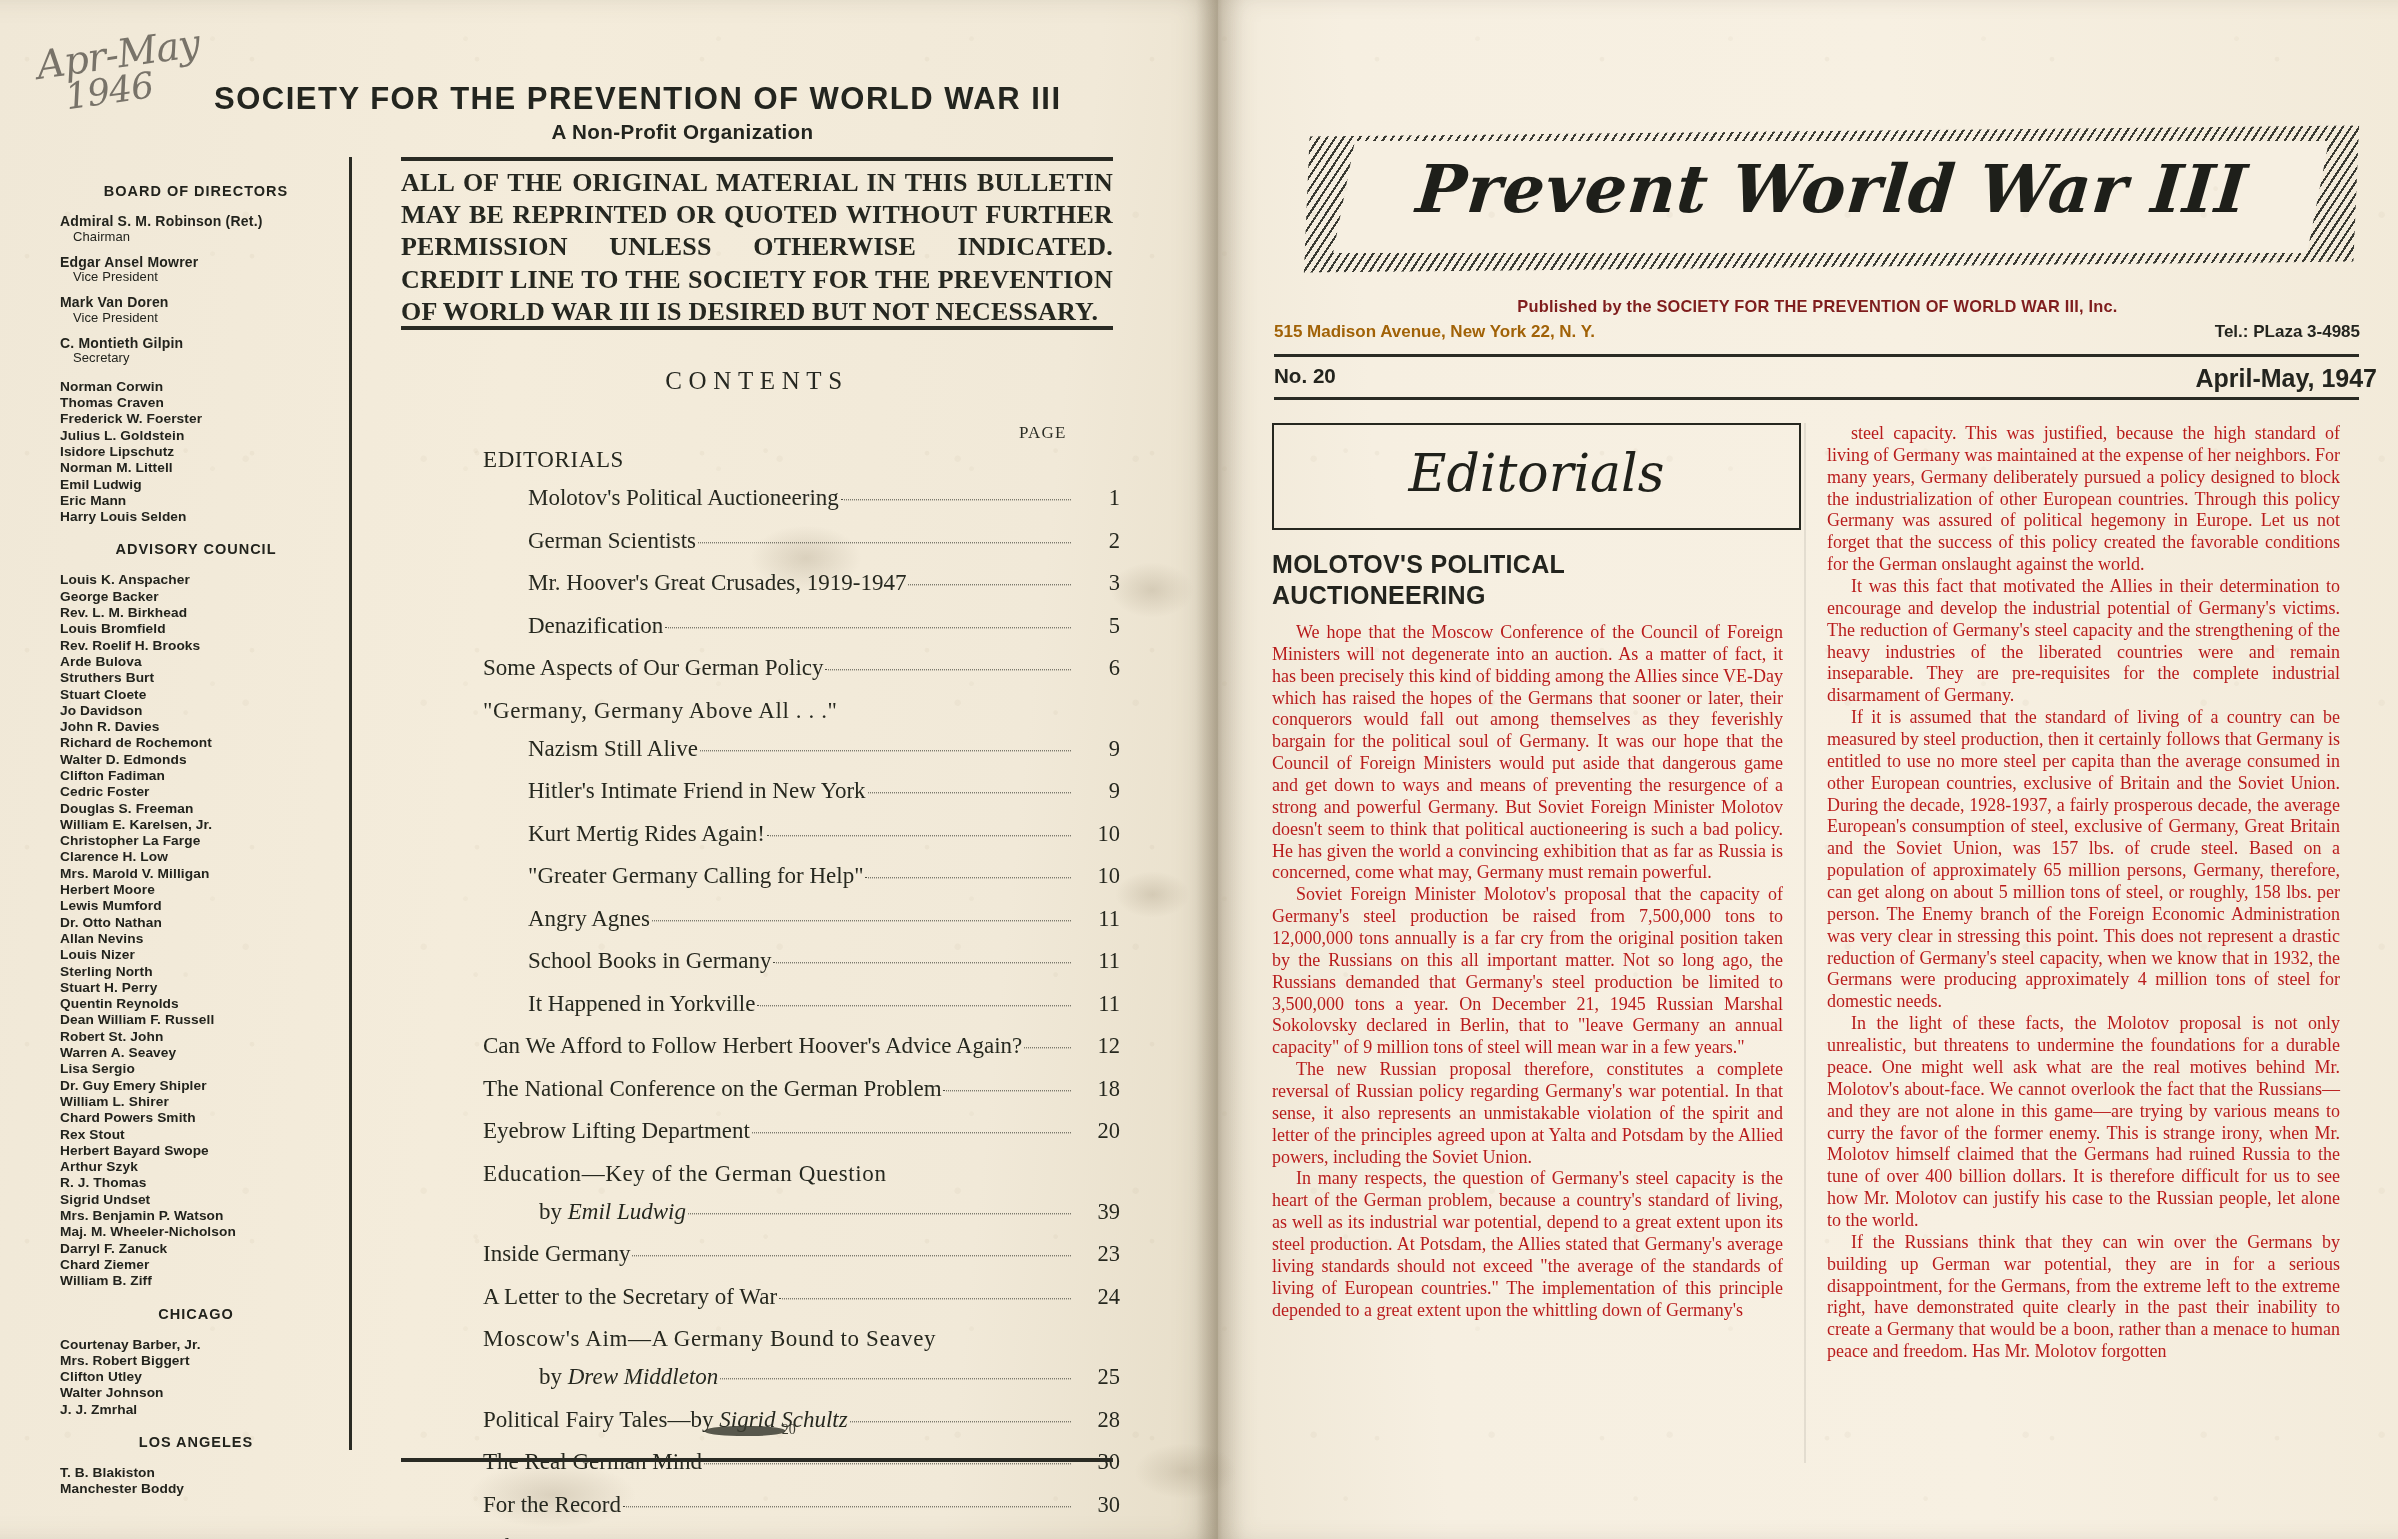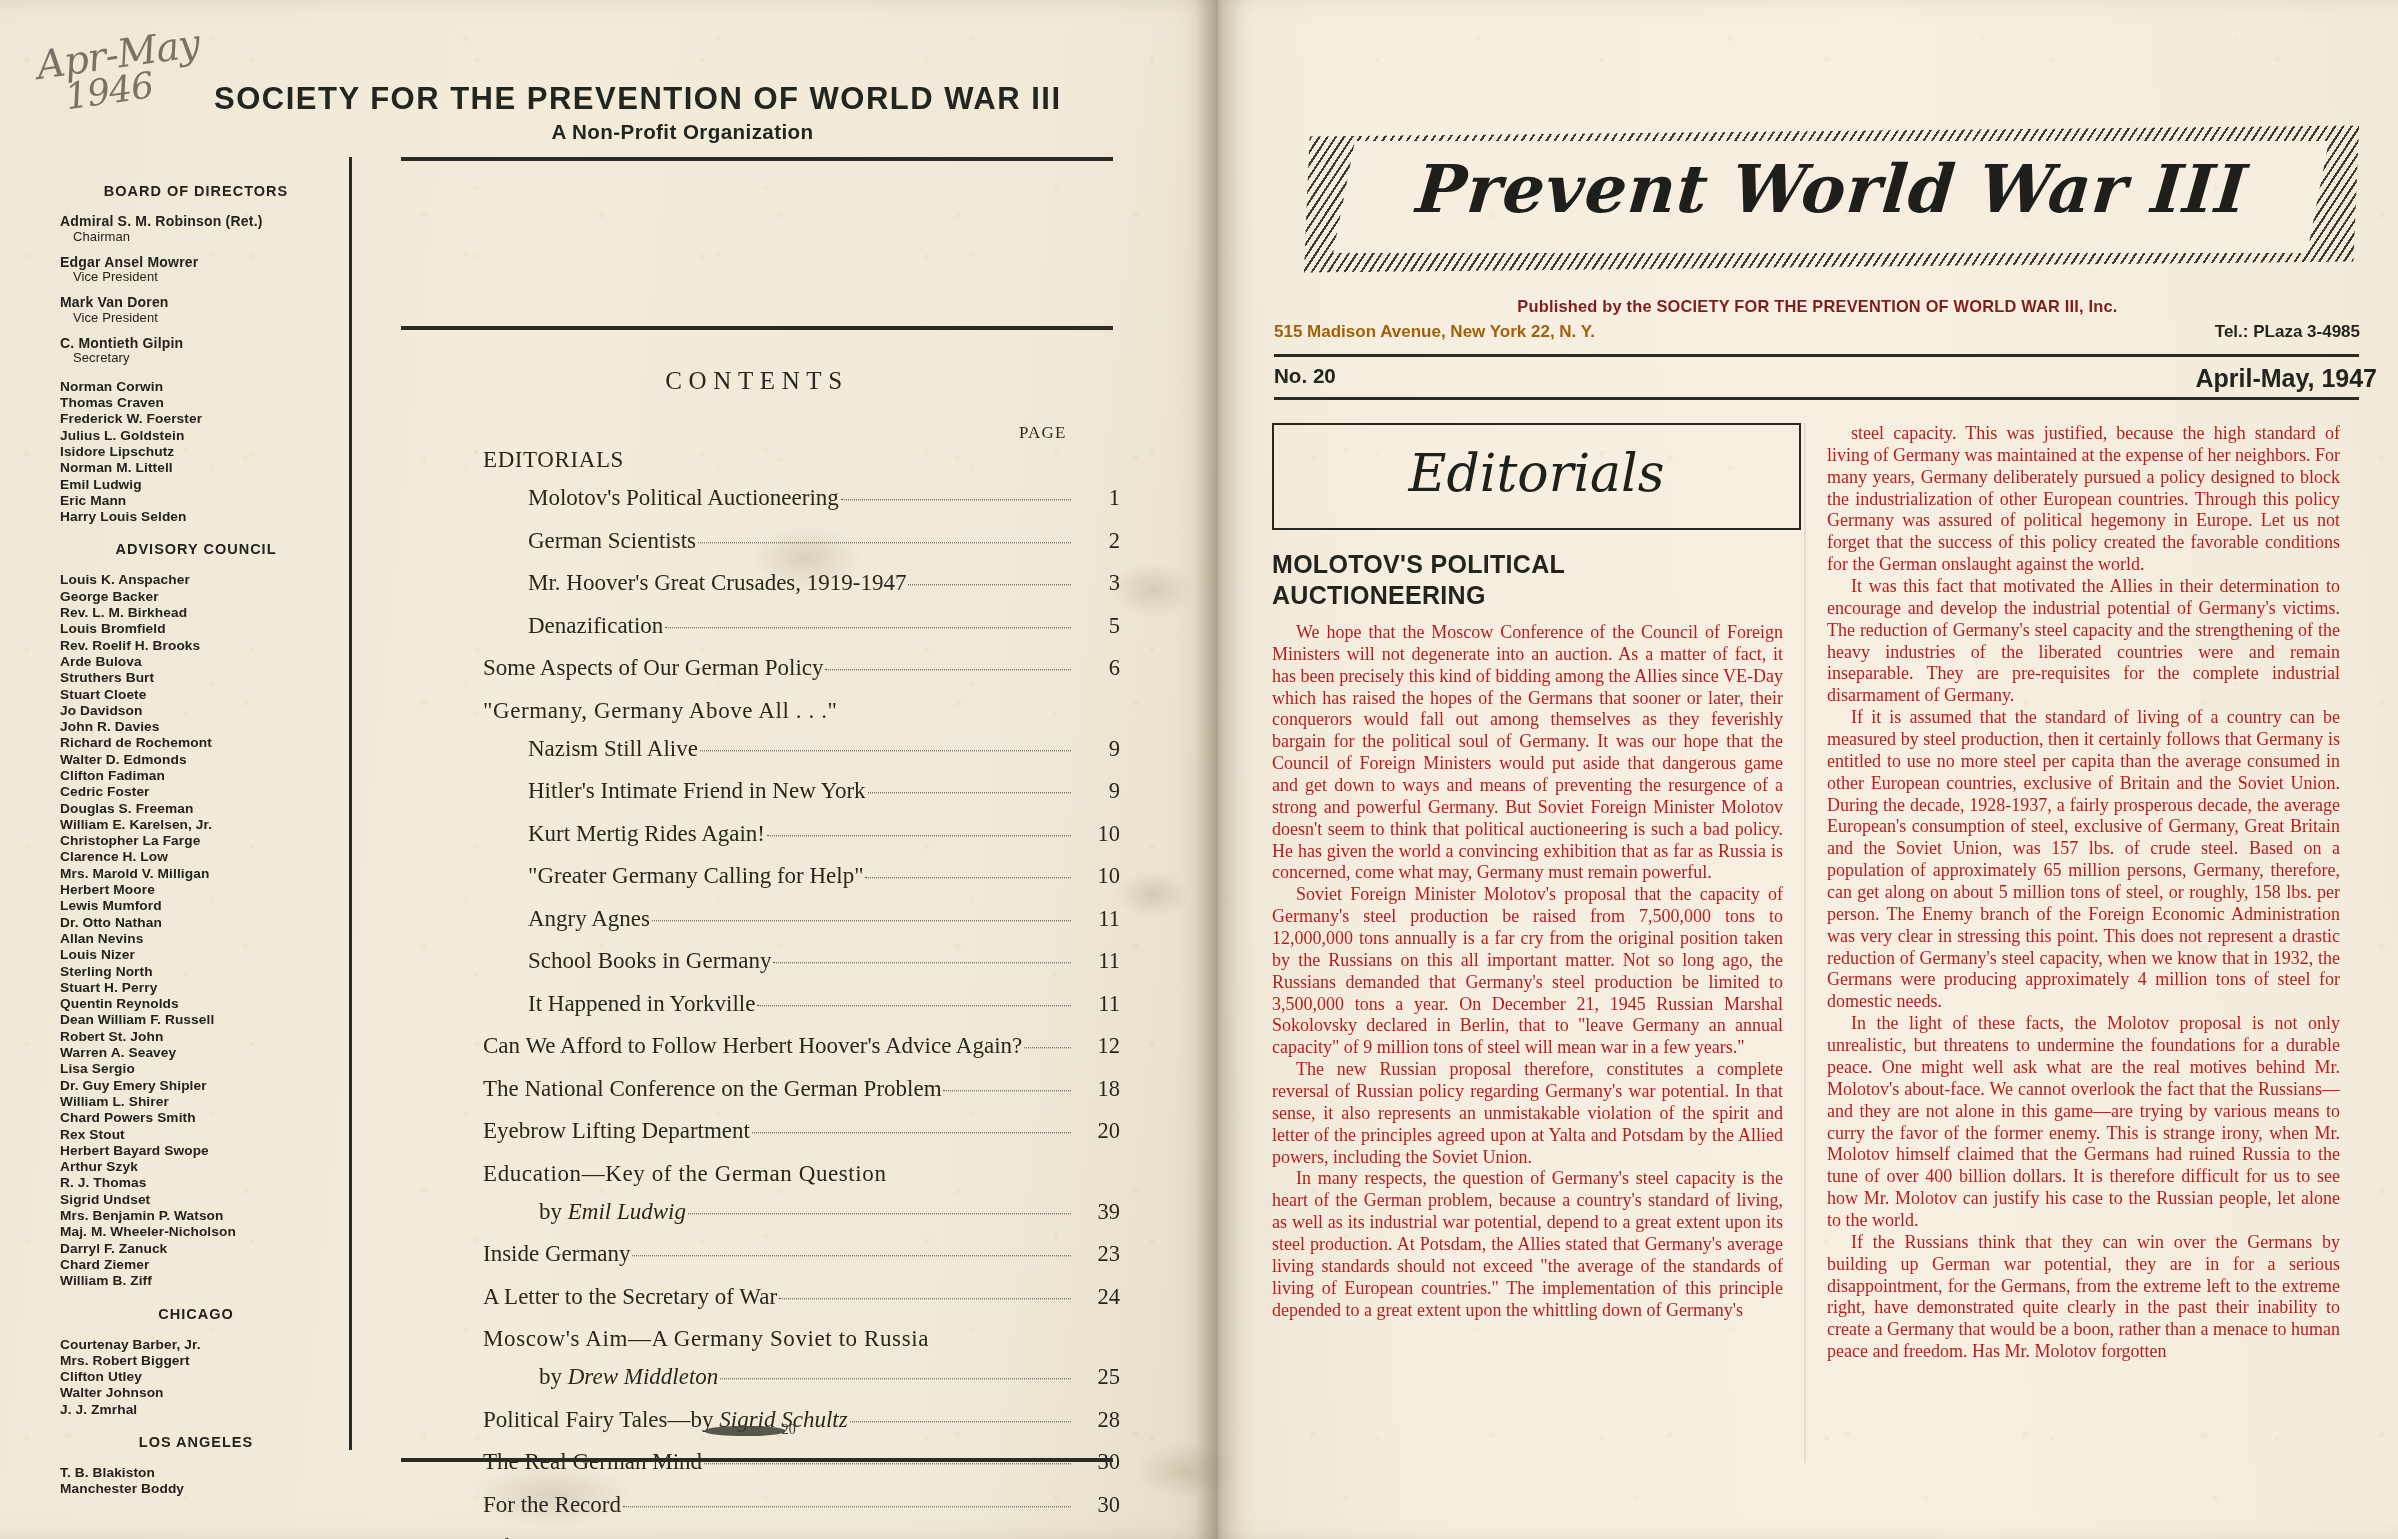--- a/index.html
+++ b/index.html
@@ -379,20 +379,21 @@
     <span>Apr-May</span>
     <span class="l2">1946</span>
   </div>
 
   <div class="masthead-title">SOCIETY FOR THE PREVENTION OF WORLD WAR III</div>
   <div class="masthead-sub">A Non-Profit Organization</div>
 
   <div class="vrule"></div>
 
   <div class="rule-thick" style="left:401px;top:157px;width:712px;height:3.7px;"></div>
+  <div class="notice">ALL OF THE ORIGINAL MATERIAL IN THIS BULLETIN MAY BE REPRINTED OR QUOTED WITHOUT FURTHER PERMISSION UNLESS OTHERWISE INDICATED. CREDIT LINE TO THE SOCIETY FOR THE PREVENTION OF WORLD WAR III IS DESIRED BUT NOT NECESSARY.</div>
   <div class="rule-thick" style="left:401px;top:326px;width:712px;height:3.7px;"></div>
 
   <div class="contents-title">CONTENTS</div>
   <div class="page-col-label">PAGE</div>
 
   <div class="toc" id="toc">
       <div class="toc-row noline head">
         <span class="lbl">EDITORIALS</span>
       </div>
       <div class="toc-row ind1">
@@ -485,21 +486,21 @@
         <span class="lbl">Inside Germany</span>
         <span class="dots"></span>
         <span class="pg">23</span>
       </div>
       <div class="toc-row">
         <span class="lbl">A Letter to the Secretary of War</span>
         <span class="dots"></span>
         <span class="pg">24</span>
       </div>
       <div class="toc-row noline head">
-        <span class="lbl">Moscow's Aim—A Germany Soviet to Russia</span>
+        <span class="lbl">Moscow's Aim—A Germany Bound to Seavey</span>
       </div>
       <div class="toc-row ind2">
         <span class="lbl">by <em>Drew Middleton</em></span>
         <span class="dots"></span>
         <span class="pg">25</span>
       </div>
       <div class="toc-row">
         <span class="lbl">Political Fairy Tales—by <em>Sigrid Schultz</em></span>
         <span class="dots"></span>
         <span class="pg">28</span>

